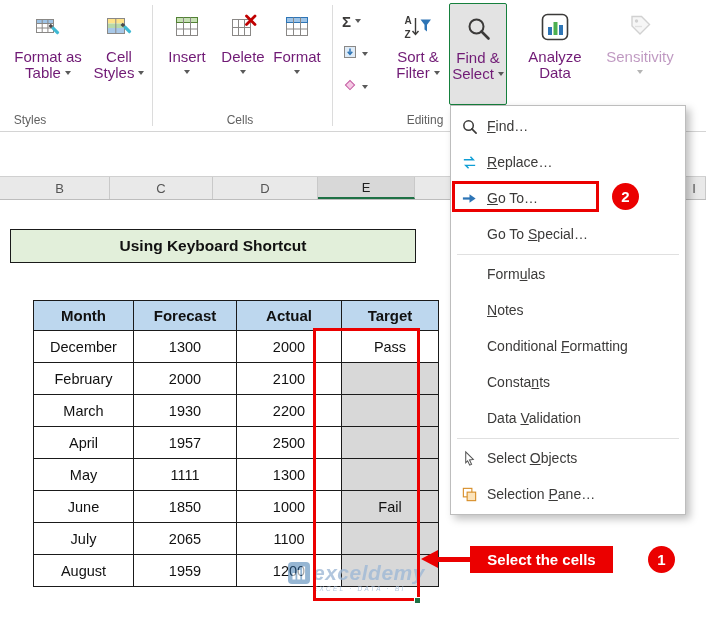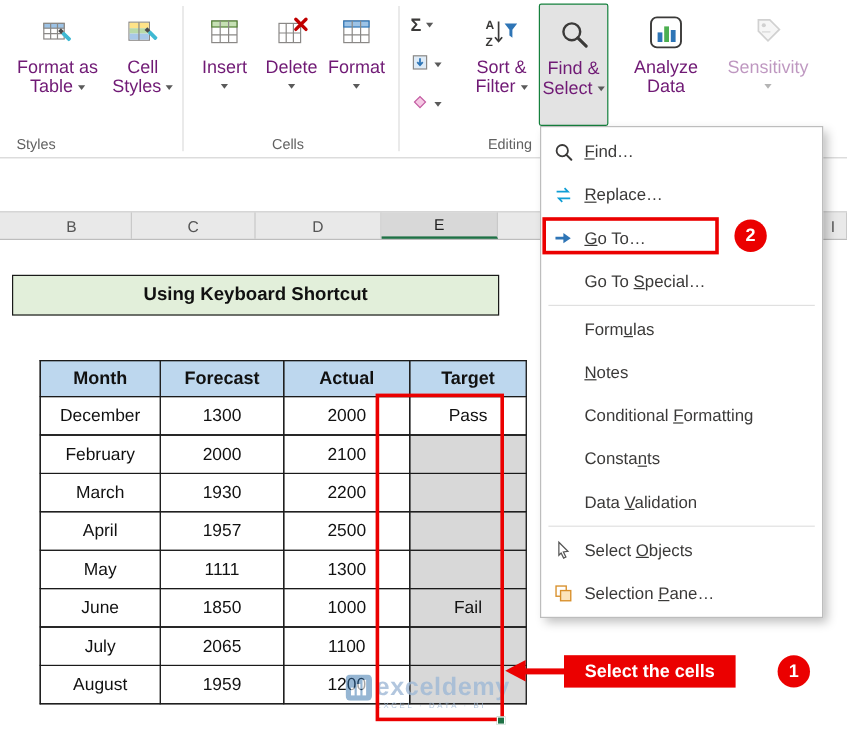--- a/index.html
+++ b/index.html
@@ -31,21 +31,21 @@
   .datatable { position:absolute; left:10px; top:300px; border-collapse:collapse; table-layout:fixed; width:405px; z-index:2; background:#404040;margin-left:23px; }
   .datatable th, .datatable td { border:1px solid #1a1a1a; text-align:center; vertical-align:middle; overflow:hidden; }
   .datatable th { height:30px; background:var(--table-header-blue,#BDD7EE); font-size:15px; font-weight:bold; color:#111; }
   .datatable td { height:32px; font-size:14.5px; color:#111; background:#fff; }
   .datatable td.target-selected { background:var(--selected-cell-gray,#D8D8D8); }
   .datatable td.target-active { background:#fff; }
 
   
   .watermark { position:absolute; left:288px; top:562px; z-index:20; display:flex; gap:3px; opacity:.8; }
   .wm-logo svg { width:22px; height:22px; opacity:.78; }
-  .wm-col { display:flex; flex-direction:column; }
+  .wm-col { display:flex; flex-direction:column;font-style:italic; }
   .wm-text { font-size:21px; font-weight:bold; color:var(--watermark-blue,#9FB9D6); line-height:22px; letter-spacing:.5px; }
   .wm-tag { font-size:6.5px; letter-spacing:2.2px; color:var(--watermark-blue,#9FB9D6); margin-top:1px; }
 
   
   .menu { position:absolute; left:450px; top:105px; width:236px; background:#fff; border:1px solid #BDBDBD; box-shadow:4px 4px 8px rgba(0,0,0,.25); z-index:40; padding:2px 0; }
   .menu-item { height:36px; display:flex; align-items:center; cursor:default; }
   .menu-ico { width:36px; flex:0 0 36px; display:flex; align-items:center; justify-content:center; }
   .menu-ico svg { width:17px; height:17px; }
   .mlabel { font-size:14px; color:#3b3a39; }
   .menu-sep { height:1px; background:#E0E0E0; margin:1.5px 6px; }

